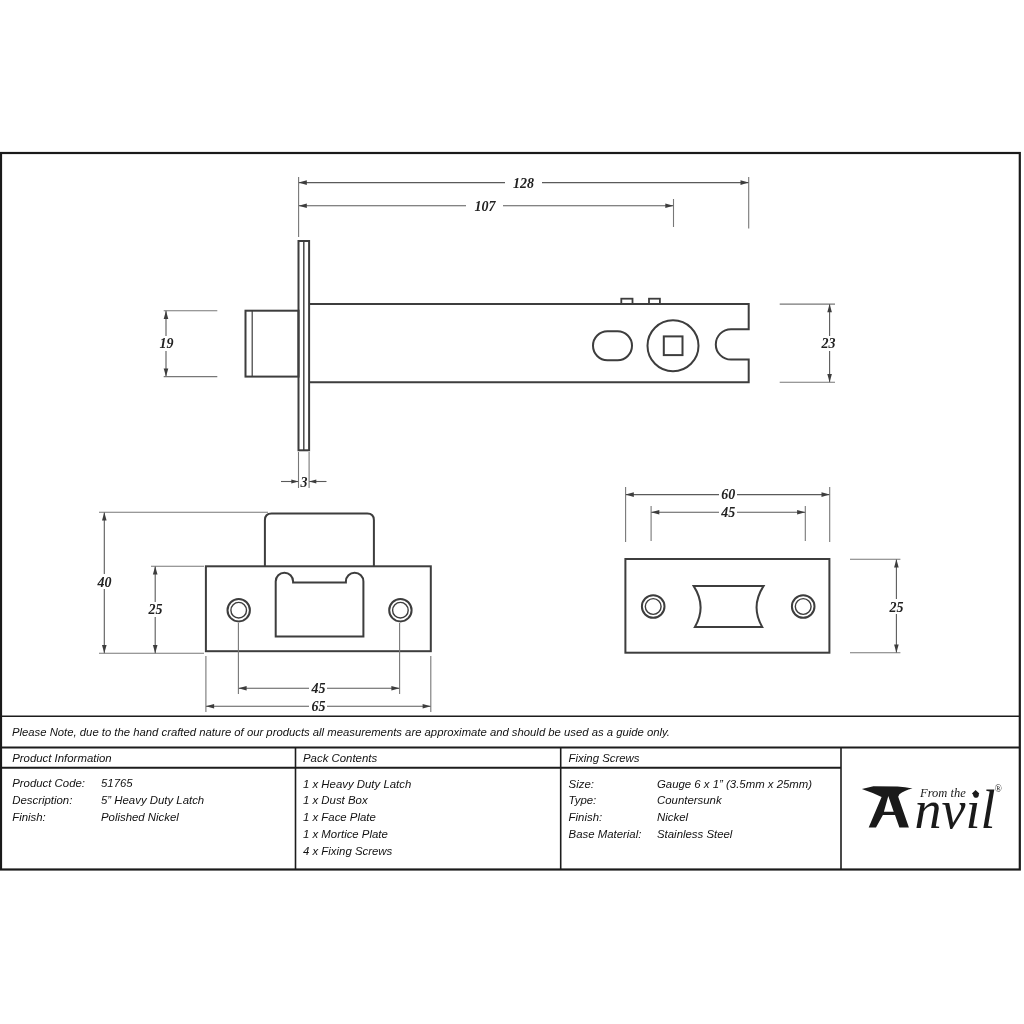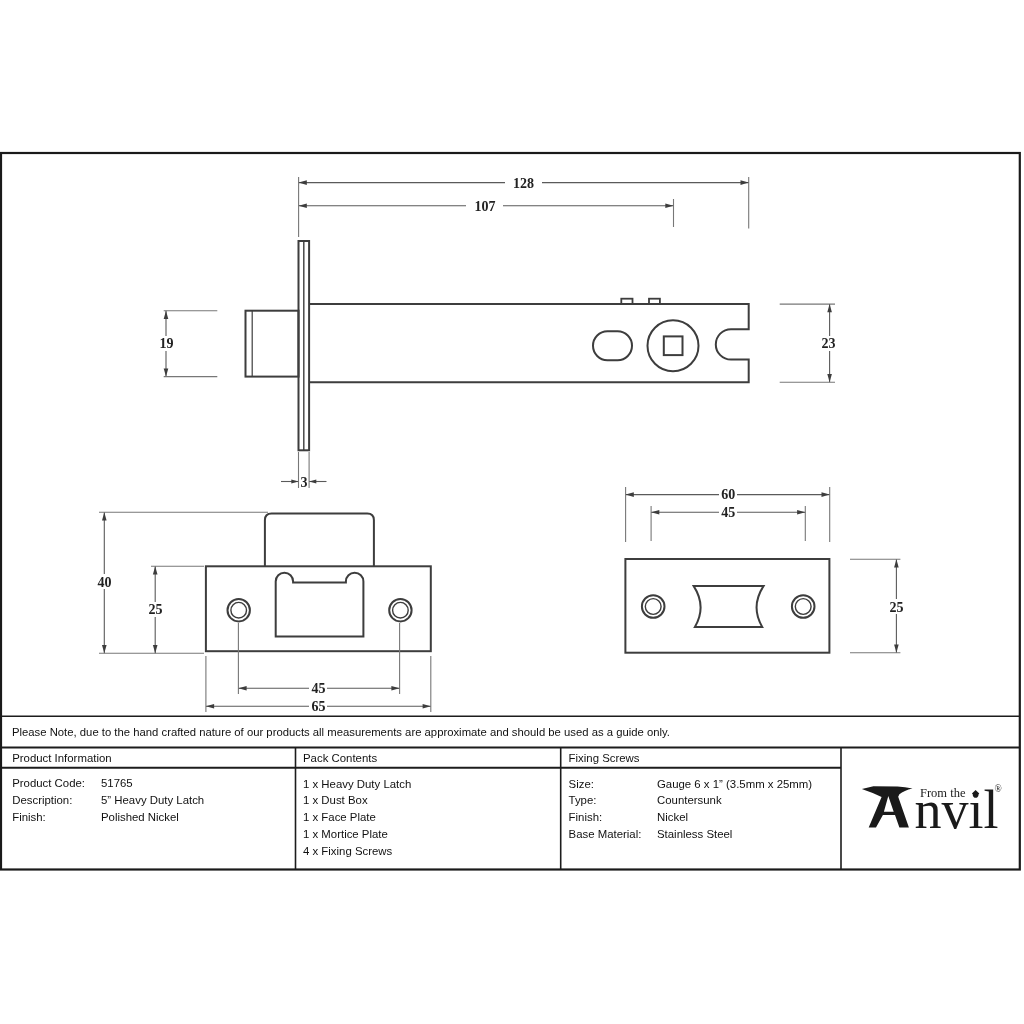--- a/index.html
+++ b/index.html
@@ -1,16 +1,16 @@
 <!DOCTYPE html>
 <html><head>
 <meta charset="utf-8">
 <style>
   html,body{margin:0;padding:0;background:#ffffff;}
-  #page{position:relative;width:880px;height:1024px;background:#fff;font-family:"Liberation Sans",sans-serif;}
+  #page{position:relative;width:880px;height:1024px;background:#fff;font-family:"Liberation Sans",sans-serif;font-style:italic;}
   svg{position:absolute;left:0;top:0;}
   .dim{font-family:"Liberation Serif",serif;font-size:14px;font-weight:600;fill:#222;}
   .tbl{font-family:"Liberation Sans",sans-serif;font-size:11.4px;fill:#111;}
   .hdr{font-family:"Liberation Sans",sans-serif;font-size:11.4px;fill:#111;}
 </style>
 </head>
 <body>
 <div id="page">
 <svg width="1024" height="1024" viewBox="0 0 1024 1024">
 

